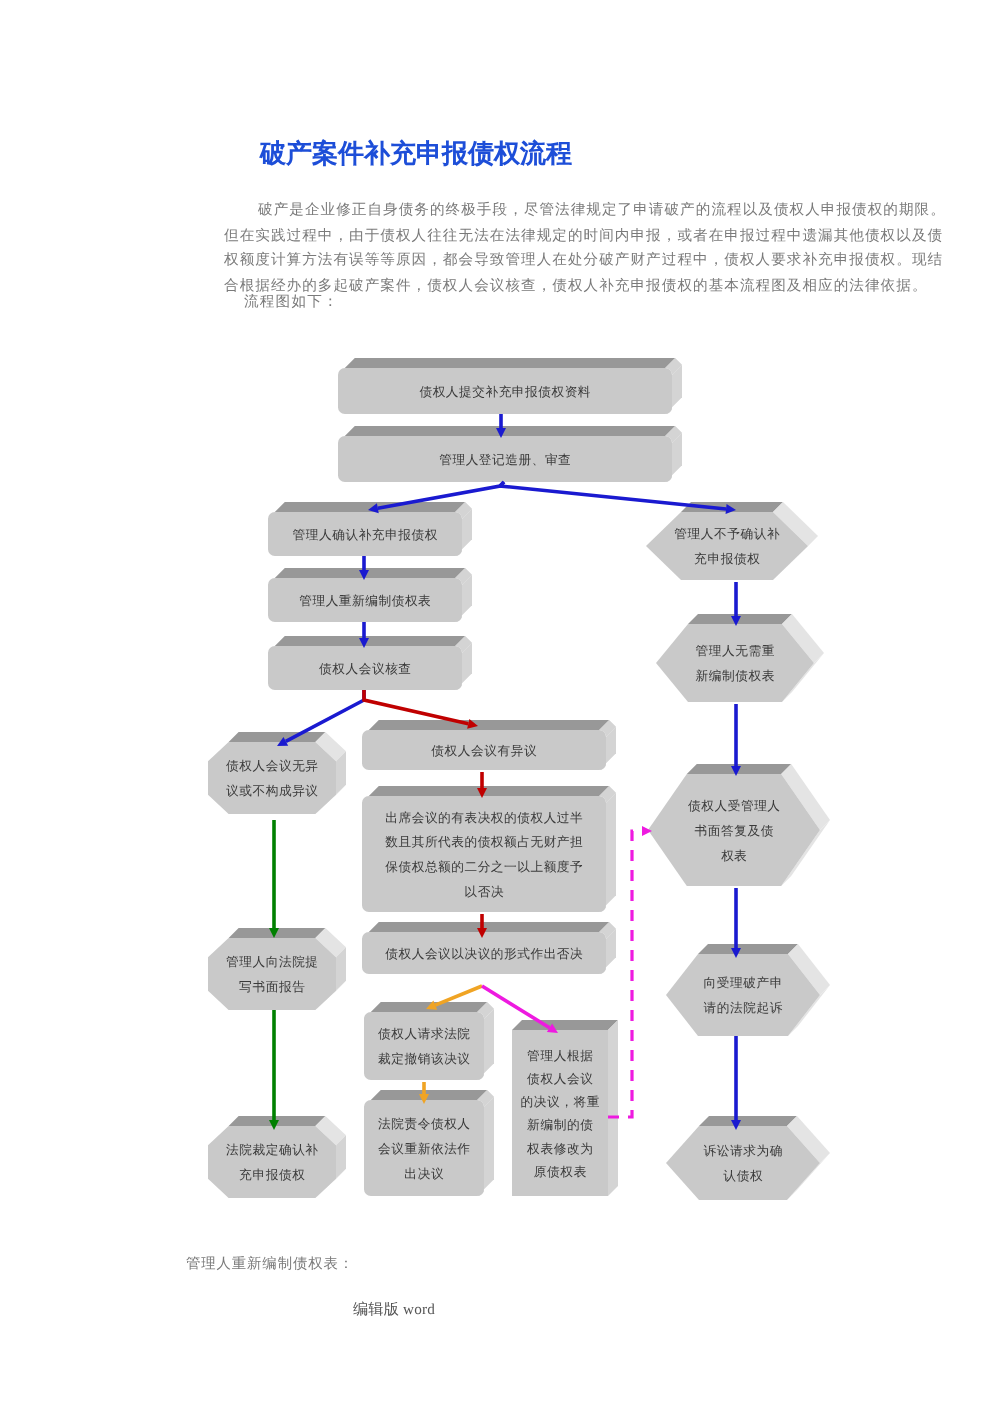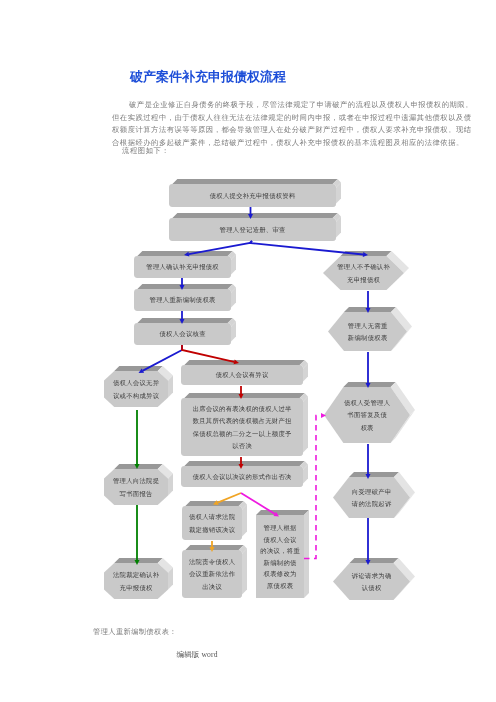--- a/index.html
+++ b/index.html
@@ -17,21 +17,21 @@
 </style>
 </head>
 <body>
 
 <div id="page">
   <div id="title">破产案件补充申报债权流程</div>
   <div id="para">
       <div class="pline first">破产是企业修正自身债务的终极手段，尽管法律规定了申请破产的流程以及债权人申报债权的期限。</div>
       <div class="pline">但在实践过程中，由于债权人往往无法在法律规定的时间内申报，或者在申报过程中遗漏其他债权以及债</div>
       <div class="pline">权额度计算方法有误等等原因，都会导致管理人在处分破产财产过程中，债权人要求补充申报债权。现结</div>
-      <div class="pline">合根据经办的多起破产案件，总结破产过程中，债权人补充申报债权的基本流程图及相应的法律依据。</div>
+      <div class="pline">合根据经办的多起破产案件，债权人会议核查，债权人补充申报债权的基本流程图及相应的法律依据。</div>
     </div>
   <div id="flowlabel">流程图如下：</div>
   <div id="lawlabel">管理人重新编制债权表：</div>
   <div id="footer">编辑版 word</div>
   <svg id="chart" width="496" height="702">
       <g>
         <path d="M172.4,184L177.4,179H337.6L332.6,184Z" fill="#989898"></path>
         <path d="M336,187.4L341,182.4V198.6L336,203.6Z" fill="#d4d4d4"></path>
         <path d="M332.6,184A3.4,3.4 0 0 1 336,187.4L341,182.4L337.6,179Z" fill="#d4d4d4"></path>
         <path d="M336,203.6A3.4,3.4 0 0 1 332.6,207L337.6,202L341,198.6Z" fill="#d4d4d4"></path>

